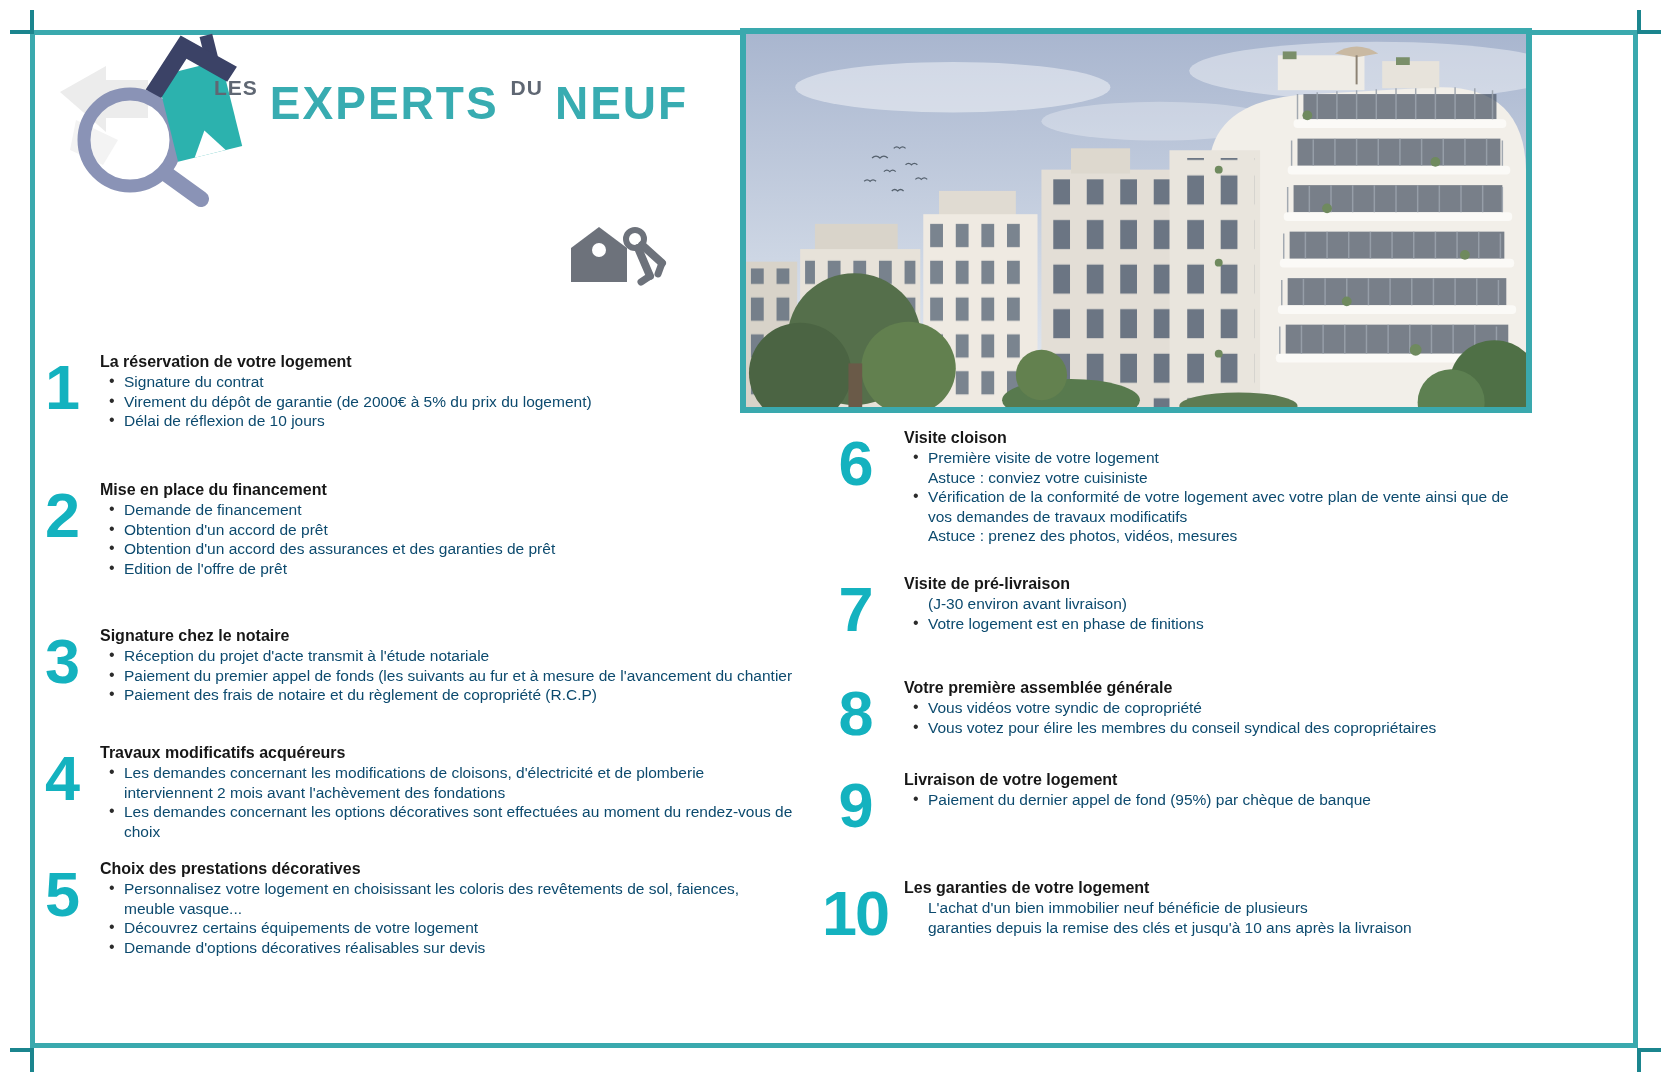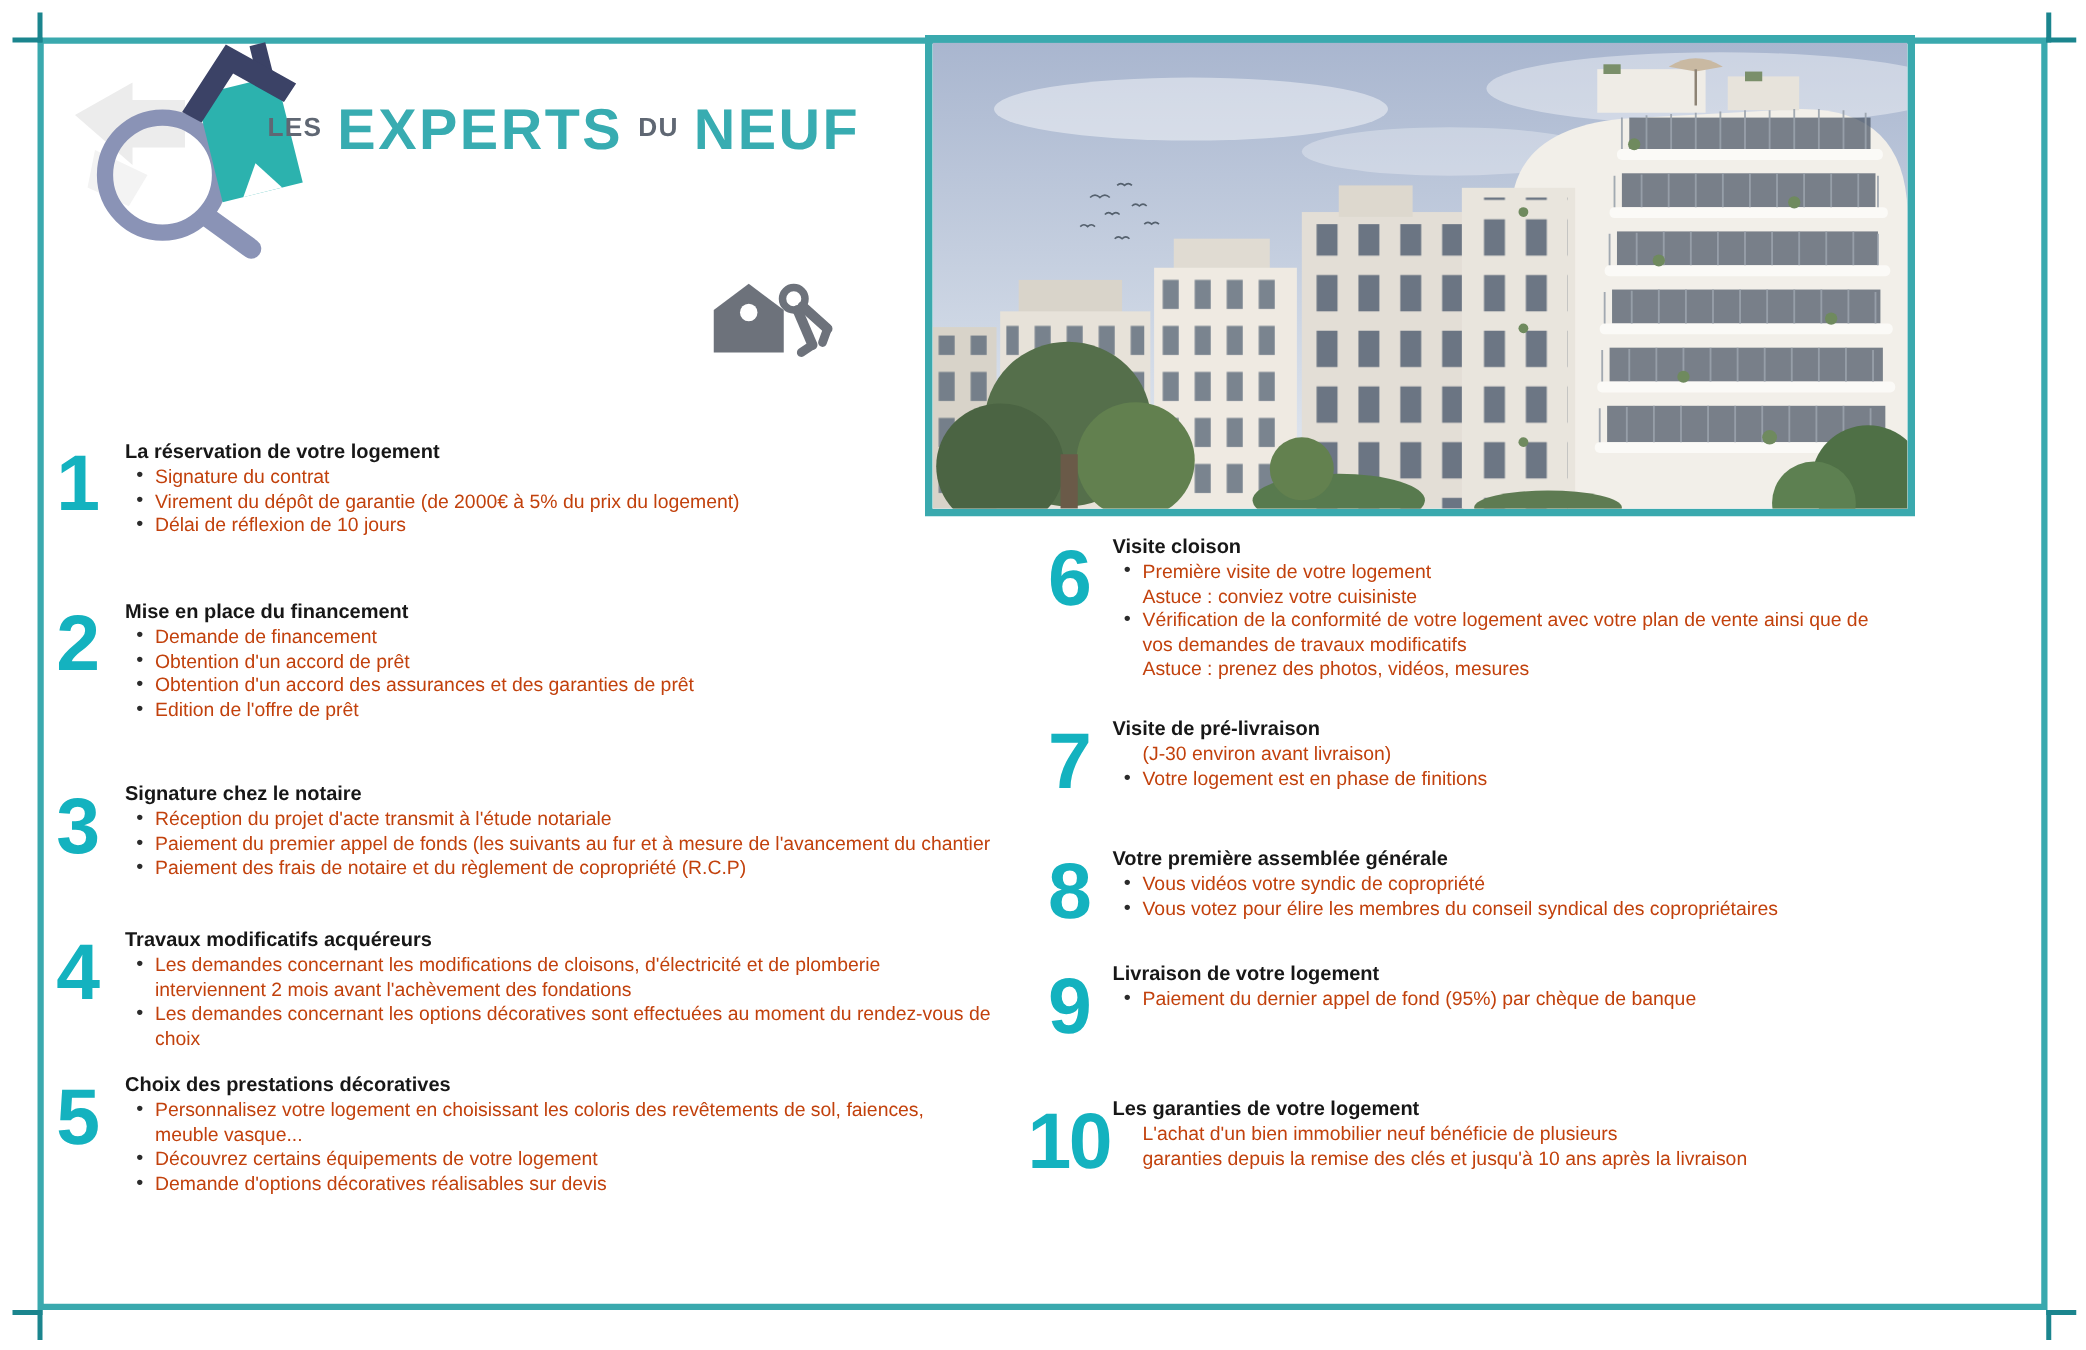--- a/index.html
+++ b/index.html
@@ -14,21 +14,21 @@
   }
   
   .corner { position:absolute; width:20px; height:20px; }
   .corner.tl { left:10px;  top:10px;    border-right:4px solid #1b858e; border-bottom:4px solid #1b858e; }
   .corner.tr { right:8px;  top:10px;    border-left:4px solid #1b858e;  border-bottom:4px solid #1b858e; }
   .corner.bl { left:10px;  bottom:8px;  border-right:4px solid #1b858e; border-top:4px solid #1b858e; }
   .corner.br { right:8px;  bottom:8px;  border-left:4px solid #1b858e;  border-top:4px solid #1b858e; }
 
   .logo-graphic { position:absolute; left:48px; top:0px; }
 
-  .brand { position:absolute; left:214px; top:76px; display:flex; align-items:center; gap:12px; white-space:nowrap; }
+  .brand { position:absolute; left:214px; top:76px; display:flex; align-items:flex-start; gap:12px; white-space:nowrap; }
   .brand .small { font-size:21px; font-weight:700; color:#5f6773; letter-spacing:1px; }
   .brand .big   { font-size:46px; font-weight:700; color:#38acb1; letter-spacing:2px; }
 
   .main-title {
     position:absolute; left:64px; top:196px;
     font-size:46px; font-weight:700; color:#27afb7; line-height:65px; letter-spacing:0.5px;
   }
 
   .keys-icon { position:absolute; left:558px; top:218px; }
 
@@ -40,23 +40,23 @@
 
   
   .step { position:absolute; display:flex; align-items:flex-start; }
   .step .num {
     font-size:63px; font-weight:700; color:#14b2bf; line-height:58px;
     margin-top:6px; letter-spacing:-2px; flex:0 0 auto;
   }
   .col-left  .num { width:55px; }
   .col-right .num { width:70px; text-align:center; }
   .col-left  .content { width:694px; }
-  .col-right .content { width:614px; }
+  .col-right .content { width:614px;margin-left:14px; }
   .step .title { font-size:16px; font-weight:700; color:#171717; line-height:20px; }
-  .item { position:relative; font-size:15.5px; color:#c2410c; line-height:19.5px; padding-left:24px; }
+  .item { position:relative; font-size:15.5px; color:#0c4a6e; line-height:19.5px; padding-left:24px; }
   .item.bullet::before { content:"\2022"; position:absolute; left:9px; top:-1px; font-size:16px; color:#2b2b2b; }
 </style>
 </head>
 <body>
 
 <div class="page">
 
   <div class="frame"></div>
   <div class="corner tl"></div>
   <div class="corner tr"></div>

